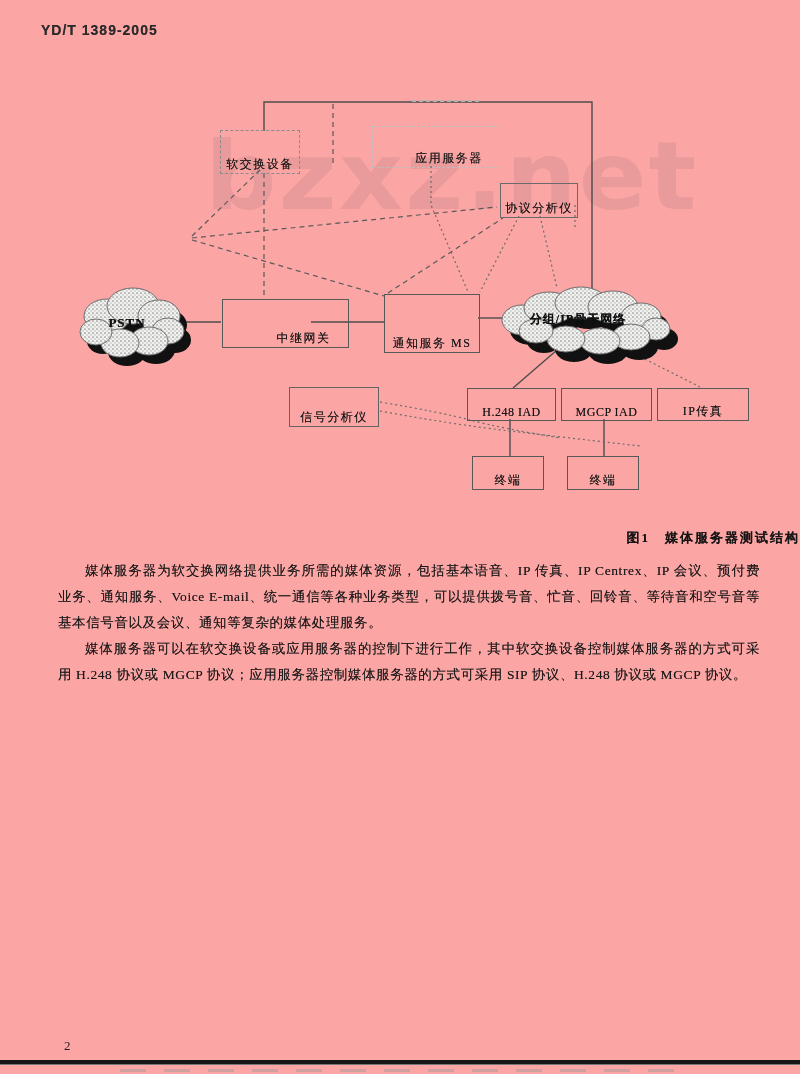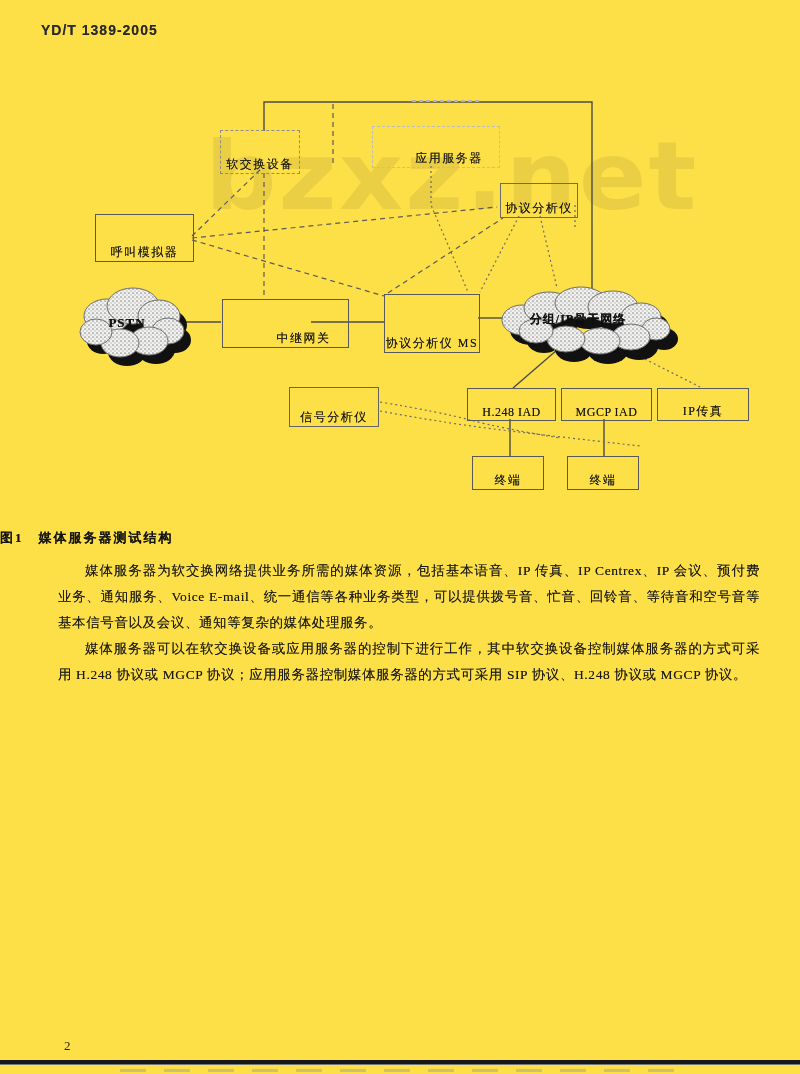--- a/index.html
+++ b/index.html
@@ -1,18 +1,18 @@
 <!DOCTYPE html>
 <html><head>
 <meta charset="utf-8">
 <style>
   html,body{margin:0;padding:0;background:#e9e9e9;}
   .page{
     position:relative;width:800px;height:1074px;margin:0 auto;
-    background:#fde047;overflow:hidden;
+    background:#fca5a5;overflow:hidden;
     font-family:"Liberation Serif","DejaVu Serif",serif;color:#1e1e1e;
   }
   .doc-header{
     position:absolute;left:41px;top:22px;
     font-family:"Liberation Sans","DejaVu Sans",sans-serif;
     font-weight:bold;font-size:14px;letter-spacing:1px;color:#2a2a2a;
     text-shadow:0 0 .5px rgba(0,0,0,.5);
   }
   .watermark{
     position:absolute;left:205px;top:122px;width:520px;
@@ -30,21 +30,21 @@
     text-shadow:0 0 .4px rgba(0,0,0,.55);white-space:nowrap;z-index:3;
   }
   .box--dash{border:1px dashed #8b8b8b;}
   .box--faint{border:1px dashed #bdbdbd;padding-left:26px;}
   .cloud-label{
     position:absolute;z-index:4;font-weight:bold;font-size:12px;
     letter-spacing:1px;color:#101010;text-align:center;
     text-shadow:0 0 .6px rgba(0,0,0,.7);
   }
   .fig-caption{
-    position:absolute;left:0;top:529px;width:800px;text-align:left;
+    position:absolute;left:0;top:529px;width:800px;text-align:right;
     font-weight:bold;font-size:13px;letter-spacing:2px;color:#141414;
     text-shadow:0 0 .4px rgba(0,0,0,.6);z-index:2;
   }
   .body-text{
     position:absolute;left:58px;top:558px;width:702px;z-index:2;
   }
   .body-text p{
     margin:0;text-indent:2em;text-align:justify;
     font-size:13.5px;line-height:26px;letter-spacing:.6px;color:#181818;
     text-shadow:0 0 .35px rgba(0,0,0,.5);
@@ -162,30 +162,27 @@
     </div>
 
     <div class="box box--faint" style="left:372px;top:126px;width:100px;height:40px;">
       <span>应用服务器</span>
     </div>
 
     <div class="box" style="left:500px;top:183px;width:76px;height:33px;border-color:#6a6a6a;">
       <span>协议分析仪</span>
     </div>
 
-    <div class="box" style="left:95px;top:214px;width:97px;height:46px;">
-      <span>呼叫模拟器</span>
-    </div>
 
     <div class="box" style="left:222px;top:299px;width:89px;height:47px;padding-left:36px;">
       <span>中继网关</span>
     </div>
 
     <div class="box" style="left:384px;top:294px;width:94px;height:57px;">
-      <span>协议分析仪 MS</span>
+      <span>通知服务 MS</span>
     </div>
 
     <div class="box" style="left:289px;top:387px;width:88px;height:38px;border-color:#636363;">
       <span>信号分析仪</span>
     </div>
 
     <div class="box" style="left:467px;top:388px;width:87px;height:31px;letter-spacing:.5px;">
       <span>H.248 IAD</span>
     </div>
 

